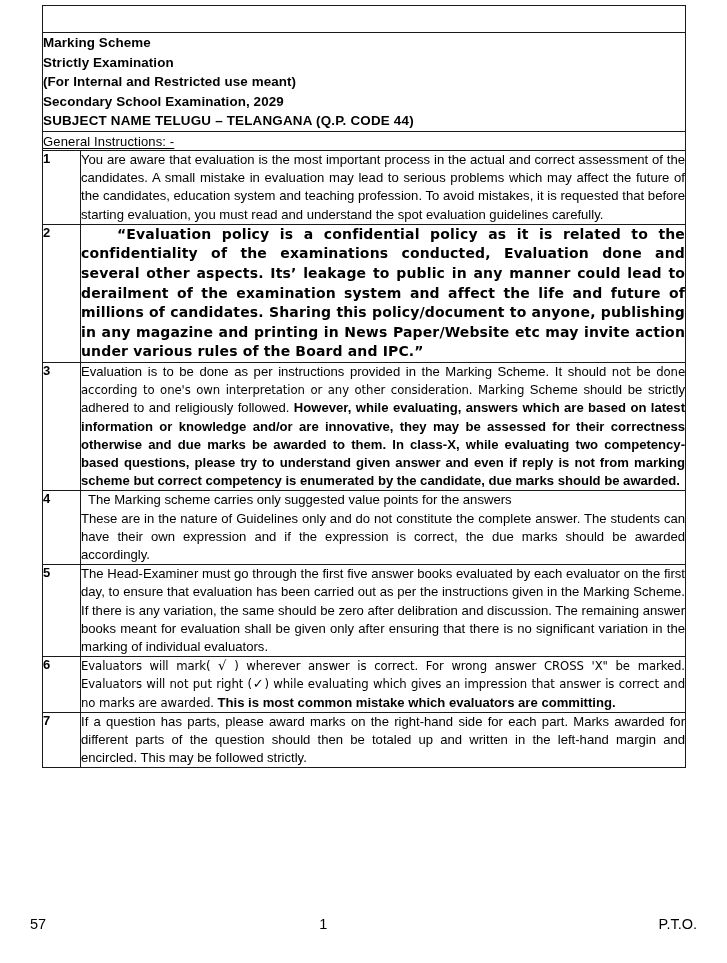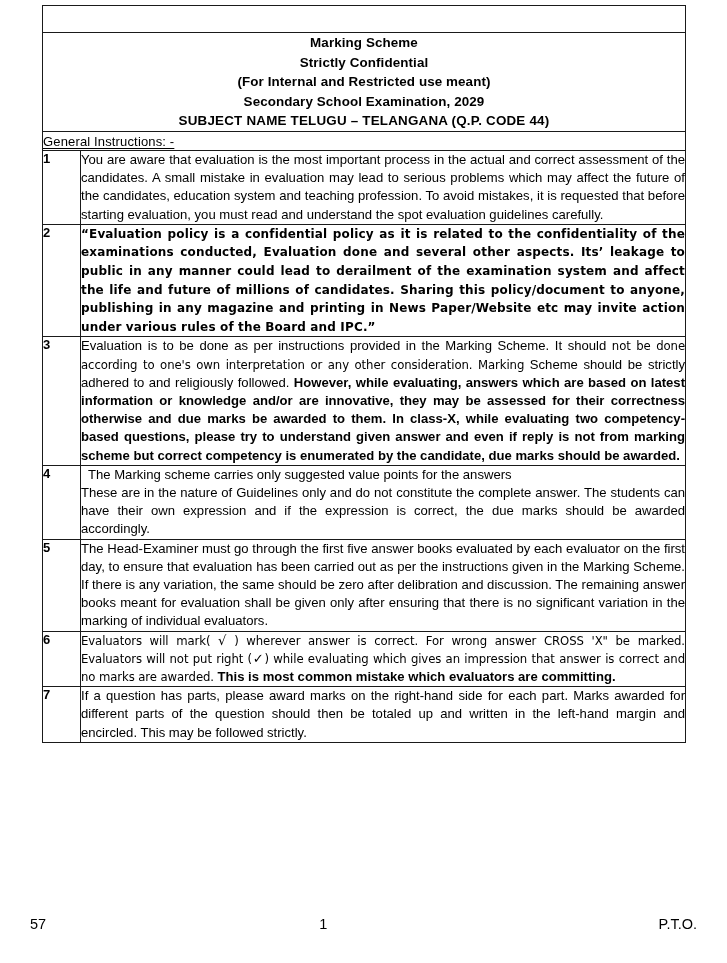--- a/index.html
+++ b/index.html
@@ -38,21 +38,20 @@
     padding: 0;
   }
 
   
   .spacer-row td {
     height: 26px;
   }
 
   
   .header-cell {
-    text-align: center;
     padding: 5px 6px 7px 6px;
   }
   .header-line {
     font-weight: bold;
     font-size: 13.4px;
     line-height: 19.6px;
     letter-spacing: 0.1px;
   }
   .header-line.wide {
     font-size: 13.4px;
@@ -88,21 +87,21 @@
     text-justify: inter-word;
   }
   .body-cell p {
     margin: 0;
   }
 
   
   .t-normal   { font-family: "Liberation Sans", sans-serif; }
   .t-bold     { font-weight: bold; }
   .t-wide     { font-family: "DejaVu Sans", sans-serif; font-weight: bold;
-                font-size: 12px; letter-spacing: 0.15px; }
+                font-size: 14px; letter-spacing: 0.15px; margin-left: 36px; }
   .t-light    { font-family: "DejaVu Sans", sans-serif; font-weight: normal;
                 font-size: 11.7px; letter-spacing: -0.1px; }
 
   .row2-cell { line-height: 18.6px; }
   .row4-cell .first-line { text-indent: 7px; }
 
   .tick-thin {
     font-family: "DejaVu Sans", sans-serif;
     font-weight: normal;
   }
@@ -138,21 +137,21 @@
     </colgroup>
     <tbody>
 
       <tr class="spacer-row">
         <td colspan="2"></td>
       </tr>
 
       <tr>
         <td colspan="2" class="header-cell">
           <div class="header-line">Marking Scheme</div>
-          <div class="header-line">Strictly Confidential</div>
+          <div class="header-line">Strictly Examination</div>
           <div class="header-line">(For Internal and Restricted use meant)</div>
           <div class="header-line">Secondary School Examination, 2029</div>
           <div class="header-line wide">SUBJECT NAME TELUGU – TELANGANA (Q.P. CODE 44)</div>
         </td>
       </tr>
 
       <tr>
         <td colspan="2" class="gi-cell">
           <span class="gi-title">General Instructions: -</span>
         </td>

